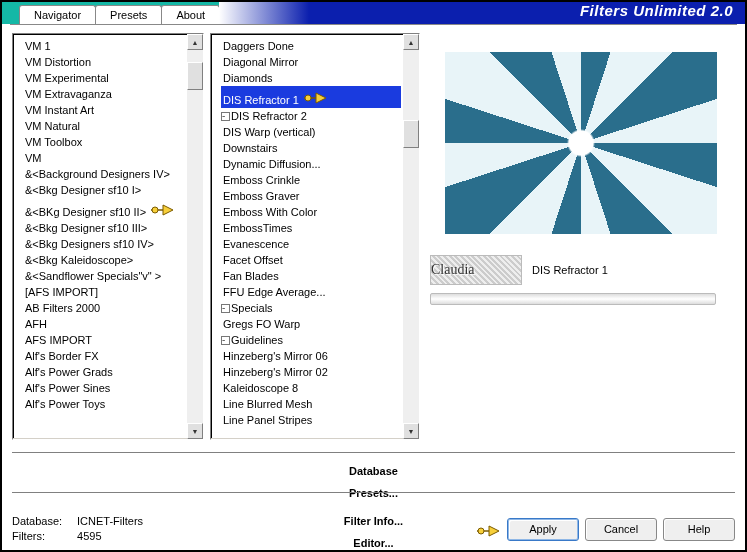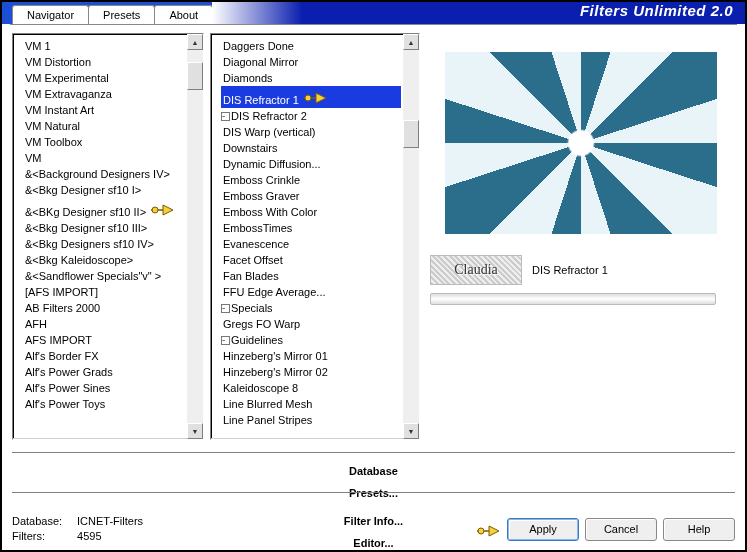--- a/index.html
+++ b/index.html
@@ -2,21 +2,21 @@
 <html><head>
 <meta charset="utf-8">
 <style>
   * { box-sizing: border-box; margin: 0; padding: 0; }
   html, body { width: 747px; height: 552px; overflow: hidden; font-family: Tahoma, Arial, sans-serif; font-size: 11px; color: #000; background: #fff; }
   .window {
     width: 747px; height: 552px; border: 2px solid #000;
     display: flex; flex-direction: column; background: #fff;
   }
   .header-bar {
-    height: 22px; display: flex; align-items: stretch; background: #1d4ed8;
+    height: 22px; display: flex; align-items: stretch; background: #14b8a6; padding-left: 7px;
   }
   .tabs {
     display: flex; align-items: flex-end; padding-left: 10px; gap: 0;
     height: 22px;
   }
   .tab {
     border: 1px solid #888; border-bottom: none; padding: 3px 14px 3px 14px;
     background: #fff; font-size: 11px; border-radius: 3px 3px 0 0;
     margin-right: -1px; cursor: pointer;
   }
@@ -96,21 +96,21 @@
                   #2a6e8c 270deg 288deg, #e8f4f8 288deg 315deg,
                   #2a6e8c 315deg 342deg, #e8f4f8 342deg 360deg);
   }
   .right-params {
     display: flex; align-items: center; gap: 10px; padding: 2px 4px;
   }
   .watermark {
     width: 92px; height: 30px; background:
       repeating-linear-gradient(45deg, #ccc 0 2px, #eee 2px 4px);
     border: 1px solid #bbb; position: relative;
-    display:flex; align-items:center; justify-content:center;
+    display:flex; align-items:center; 
   }
   .watermark-text {
     font-family: "Brush Script MT", cursive; font-size: 14px; color: #333;
     text-shadow: 1px 1px 0 #fff;
   }
   .param-label { font-size: 11px; }
   .param-slider {
     margin-top: 6px;
     height: 12px; background:
       linear-gradient(#ddd,#fff,#ddd);
@@ -225,21 +225,21 @@
             <div class="list-item">Emboss Graver</div>
             <div class="list-item">Emboss With Color</div>
             <div class="list-item">EmbossTimes</div>
             <div class="list-item">Evanescence</div>
             <div class="list-item">Facet Offset</div>
             <div class="list-item">Fan Blades</div>
             <div class="list-item">FFU Edge Average...</div>
             <div class="list-item tree">Specials</div>
             <div class="list-item">Gregs FO Warp</div>
             <div class="list-item tree">Guidelines</div>
-            <div class="list-item">Hinzeberg's Mirror 01</div>
+            <div class="list-item">Hinzeberg's Mirror 06</div>
             <div class="list-item">Hinzeberg's Mirror 02</div>
             <div class="list-item">Kaleidoscope 8</div>
             <div class="list-item">Line Blurred Mesh</div>
             <div class="list-item">Line Panel Stripes</div>
           </div>
         <div class="scrollbar">
           <div class="sb-btn">▲</div>
           <div class="sb-track">
             <div class="sb-thumb" id="mid-thumb" style="top: 70px;"></div>
           </div>

